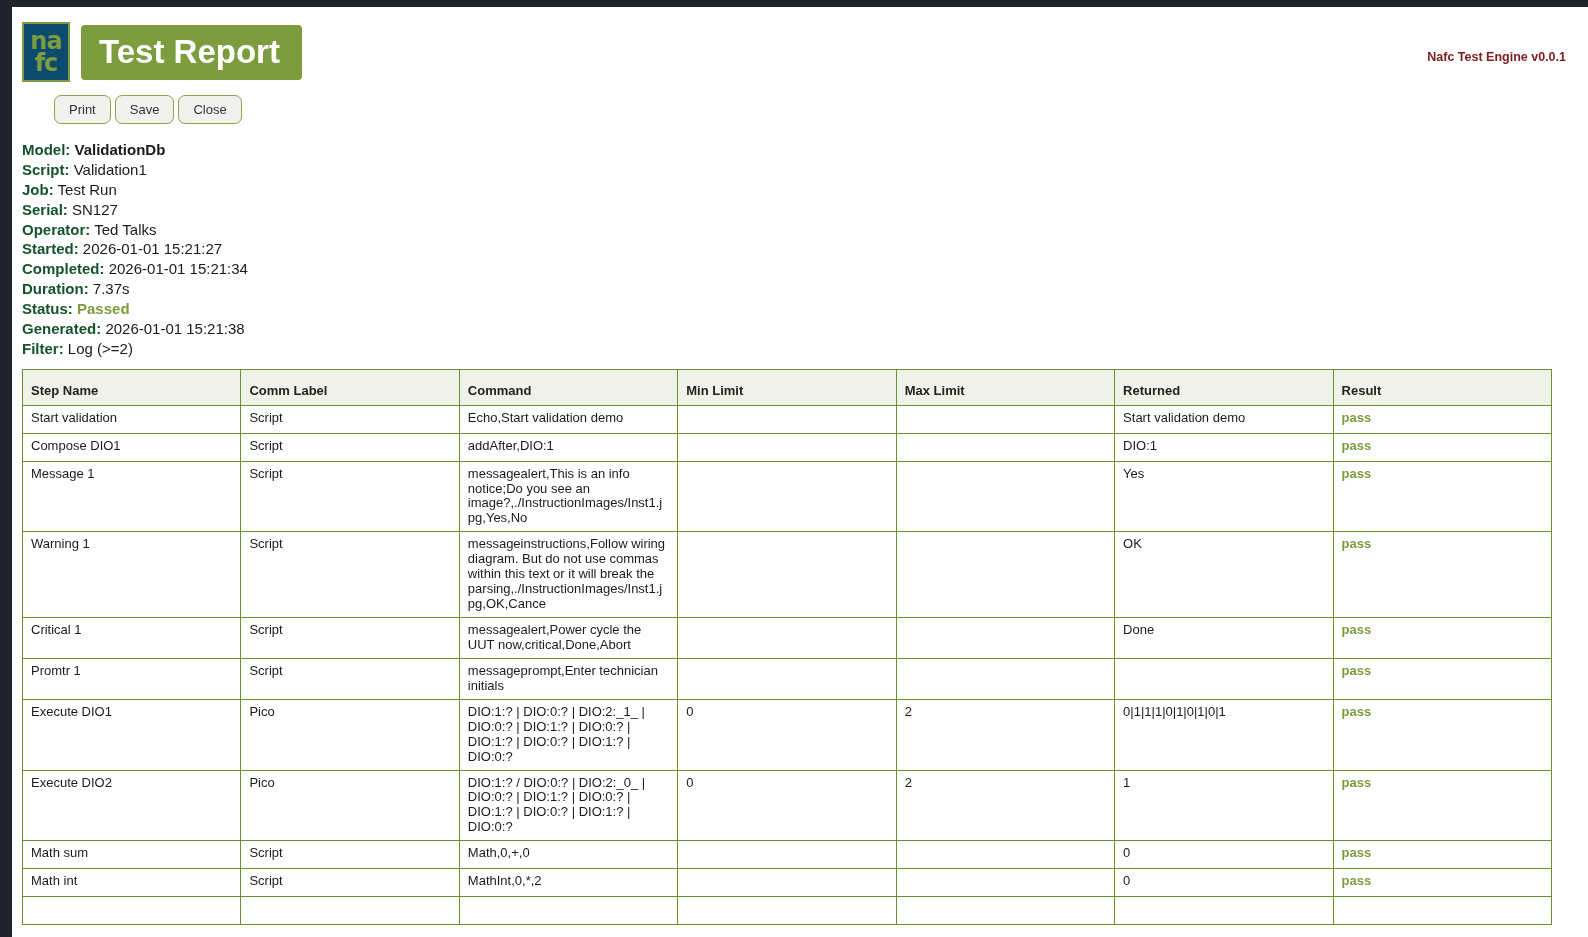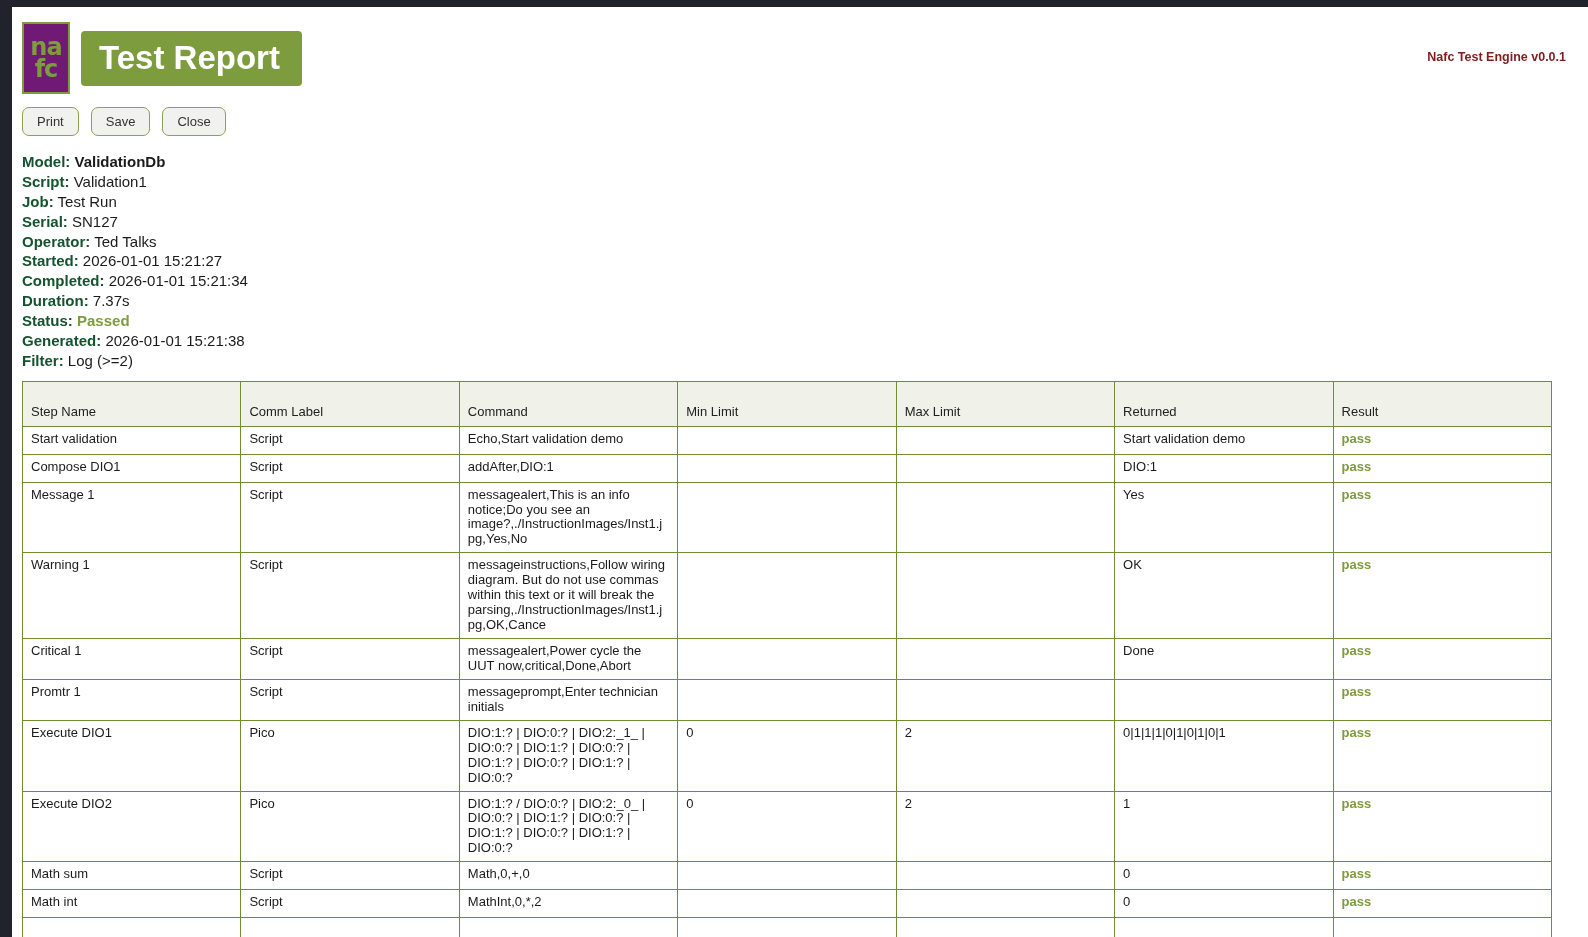--- a/index.html
+++ b/index.html
@@ -10,39 +10,39 @@
     background: #fff;
     font-family: "Liberation Sans", sans-serif;
     color: #1b1b1b;
     position: relative;
   }
   .content { padding: 8px 34px 0 10px; }
 
   
   .header-row { display: flex; align-items: center; gap: 11px; margin-top: 7px; }
   .logo {
-    width: 48px; height: 72px; border: 2px solid #7d9c3e; background: #701a75;
+    width: 48px; height: 60px; border: 2px solid #7d9c3e; background: #0c4a6e;
     display: flex; align-items: center; justify-content: center;
   }
   .logo-inner { display: flex; flex-direction: column; align-items: center; }
   .logo-inner span {
     color: #7d9c3e; font-weight: bold; font-size: 24px; line-height: 0.92;
     letter-spacing: -1px; font-family: "DejaVu Sans", sans-serif;
   }
   .title-badge {
     background: #7d9c3e; color: #fff; font-weight: bold; font-size: 33px;
     padding: 10px 22px 12px 18px; border-radius: 4px; line-height: 1;
   }
   .engine-version {
     position: absolute; top: 43px; right: 22px;
     color: #7f1d1d; font-weight: bold; font-size: 12.5px;
   }
 
   
-  .toolbar { display: flex; gap: 12px; margin-top: 13px; }
+  .toolbar { display: flex; gap: 4px; margin-top: 13px; margin-left: 32px; }
   .btn {
     font-family: "Liberation Sans", sans-serif;
     font-size: 13px; color: #333;
     background: #f1f1ef;
     border: 1.5px solid #8aa34c; border-radius: 7px;
     padding: 7px 14px; cursor: pointer; line-height: 1;
   }
 
   
   .metadata { margin-top: 16px; font-size: 15px; }
@@ -59,22 +59,22 @@
     font-size: 13px;
   }
   table.results th, table.results td {
     border: 1.5px solid #6f8e33;
     padding: 5px 8px;
     vertical-align: top;
     text-align: left;
     line-height: 1.15;
   }
   table.results th {
-    background: #f0f1e9; font-weight: normal; color: #222;
-    padding-top: 23px; padding-bottom: 6px;
+    background: #f0f1e9; font-weight: bold; color: #222;
+    padding-top: 14px; padding-bottom: 6px;
   }
   table.results td.cmd { overflow-wrap: break-word; word-break: break-word; }
   table.results td.pass { color: #7d9c3e; font-weight: bold; }
   table.results td { height: 28px; }
 </style>
 </head>
 <body>
 
 <div class="content">
 

